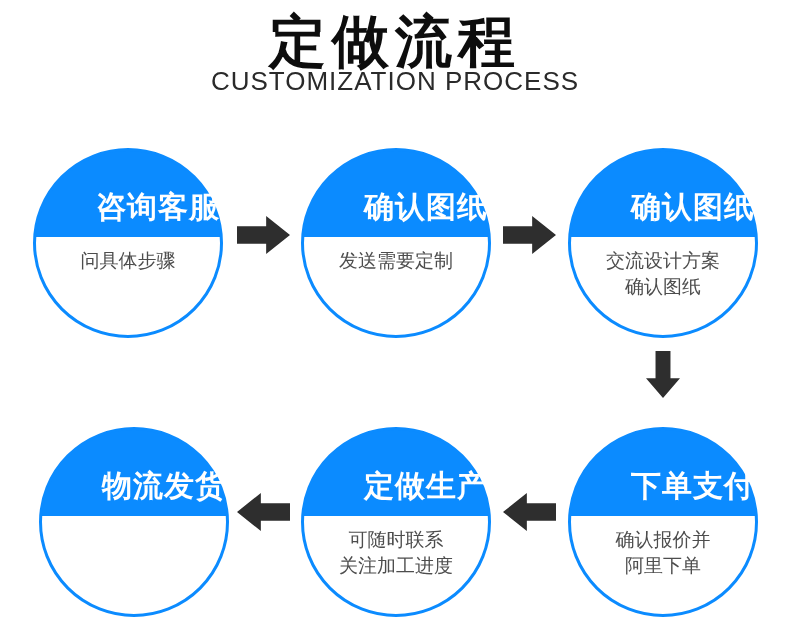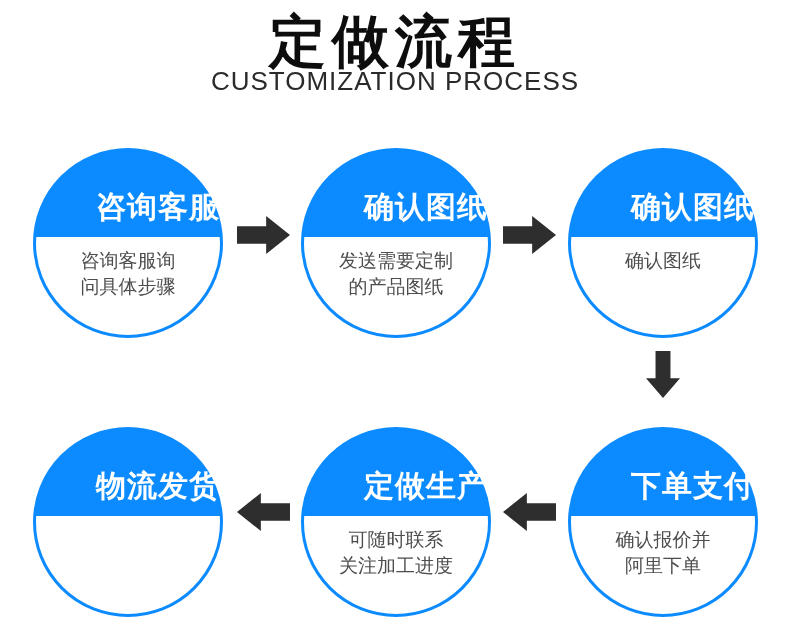--- a/index.html
+++ b/index.html
@@ -74,21 +74,21 @@
     font-size: 19px;
     line-height: 26px;
     color: var(--color-description-text, #4d4d4d);
   }
 
   .pos-1 { left: 33px;  top: 148px; }
   .pos-2 { left: 301px; top: 148px; }
   .pos-3 { left: 568px; top: 148px; }
   .pos-4 { left: 568px; top: 427px; }
   .pos-5 { left: 301px; top: 427px; }
-  .pos-6 { left: 33px;  top: 427px; }
+  .pos-6 { left: 39px;  top: 427px; }
 
   .arrow {
     position: absolute;
     background: var(--color-arrow, #2e2e2e);
   }
   .arrow-right {
     width: 53px; height: 38px;
     clip-path: polygon(0 27%, 55% 27%, 55% 0, 100% 50%, 55% 100%, 55% 73%, 0 73%);
   }
   .arrow-left {
@@ -109,36 +109,35 @@
 <body>
 
 <div class="canvas">
 
   <h1 class="main-title">定做流程</h1>
   <div class="subtitle">CUSTOMIZATION PROCESS</div>
 
   <div class="step pos-1">
     <div class="step-title">咨询客服</div>
     <div class="step-desc">
-      <div>咨询客服询</div>
       <div>问具体步骤</div>
     </div>
   </div>
 
   <div class="step pos-2">
     <div class="step-title">确认图纸</div>
     <div class="step-desc">
       <div>发送需要定制</div>
-      <div>的产品图纸</div>
     </div>
   </div>
 
   <div class="step pos-3">
     <div class="step-title">确认图纸</div>
     <div class="step-desc">
+      <div>交流设计方案</div>
       <div>确认图纸</div>
     </div>
   </div>
 
   <div class="step pos-4">
     <div class="step-title">下单支付</div>
     <div class="step-desc">
       <div>确认报价并</div>
       <div>阿里下单</div>
     </div>

